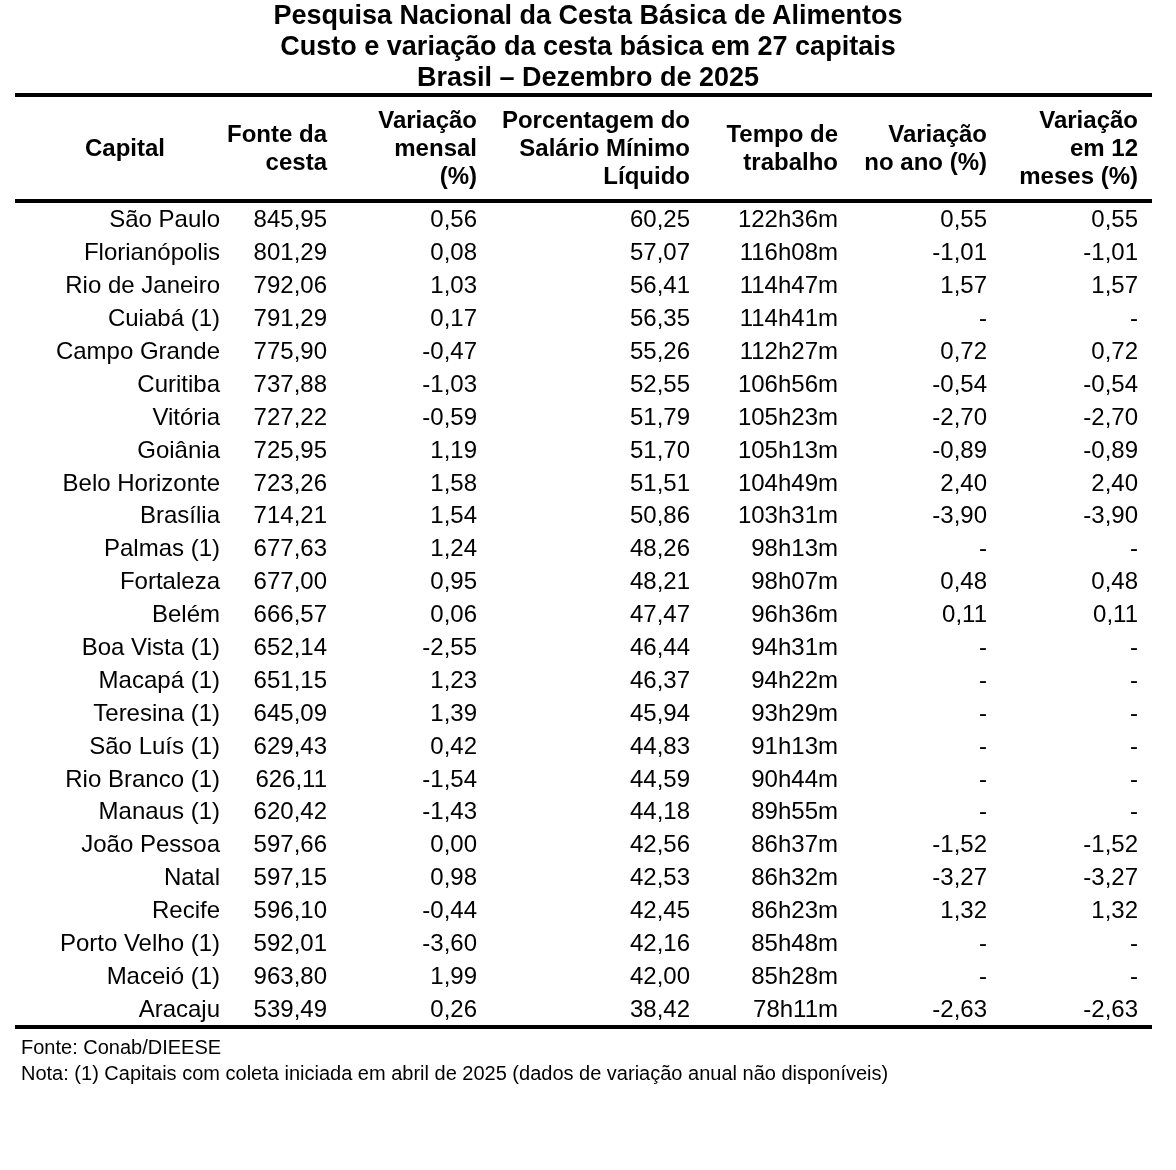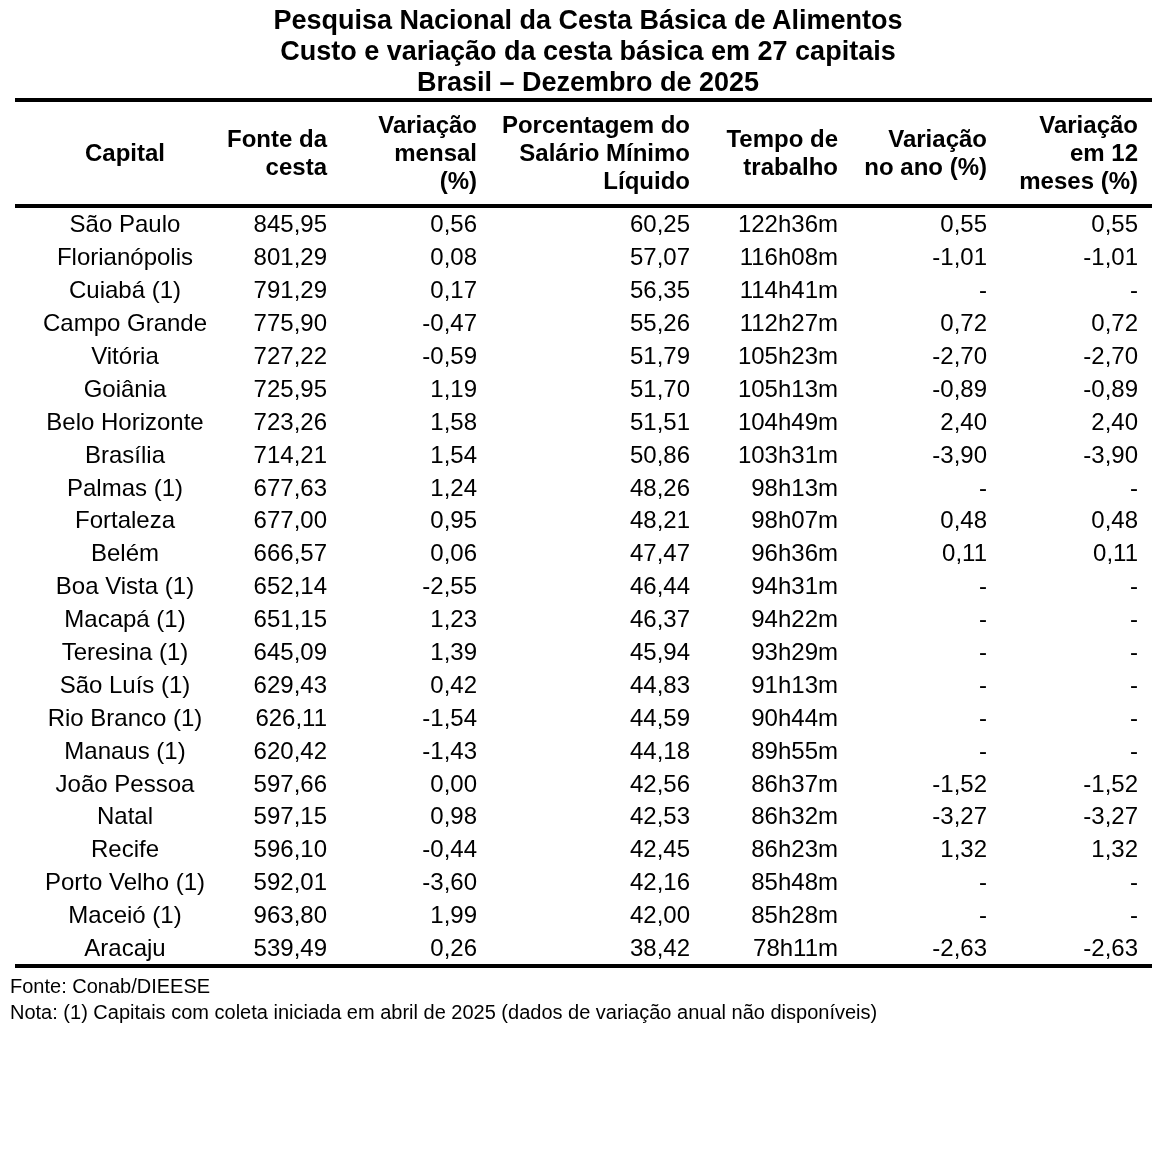--- a/index.html
+++ b/index.html
@@ -6,21 +6,20 @@
   .page {
     width: 1176px;
     height: 1170px;
     background: #ffffff;
     color: #000000;
     font-family: "Liberation Sans", sans-serif;
     overflow: hidden;
     box-sizing: border-box;
   }
   .title-block {
-    padding-top: 5px;
     text-align: center;
     font-weight: bold;
     font-size: 27px;
     line-height: 31px;
   }
   table.basket-table {
     width: 1137px;
     margin-left: 15px;
     border-collapse: collapse;
     table-layout: fixed;
@@ -47,25 +46,25 @@
   }
   table.basket-table tbody td {
     font-size: 24px;
     height: 32.9px;
     padding: 0;
     text-align: right;
     vertical-align: middle;
     white-space: nowrap;
   }
   table.basket-table tbody td:first-child {
-    text-align: center;
+    text-align: right;
     padding-left: 15px;
   }
   .footer-block {
-    margin-left: 10px;
+    margin-left: 21px;
     padding-top: 5px;
     font-size: 20px;
     line-height: 26px;
   }
 </style>
 </head>
 <body>
 
 <div class="page">
 
@@ -118,38 +117,56 @@
         <tr>
           <td>Florianópolis</td>
           <td>801,29</td>
           <td>0,08</td>
           <td>57,07</td>
           <td>116h08m</td>
           <td>-1,01</td>
           <td>-1,01</td>
         </tr>
         <tr>
+          <td>Rio de Janeiro</td>
+          <td>792,06</td>
+          <td>1,03</td>
+          <td>56,41</td>
+          <td>114h47m</td>
+          <td>1,57</td>
+          <td>1,57</td>
+        </tr>
+        <tr>
           <td>Cuiabá (1)</td>
           <td>791,29</td>
           <td>0,17</td>
           <td>56,35</td>
           <td>114h41m</td>
           <td>-</td>
           <td>-</td>
         </tr>
         <tr>
           <td>Campo Grande</td>
           <td>775,90</td>
           <td>-0,47</td>
           <td>55,26</td>
           <td>112h27m</td>
           <td>0,72</td>
           <td>0,72</td>
         </tr>
         <tr>
+          <td>Curitiba</td>
+          <td>737,88</td>
+          <td>-1,03</td>
+          <td>52,55</td>
+          <td>106h56m</td>
+          <td>-0,54</td>
+          <td>-0,54</td>
+        </tr>
+        <tr>
           <td>Vitória</td>
           <td>727,22</td>
           <td>-0,59</td>
           <td>51,79</td>
           <td>105h23m</td>
           <td>-2,70</td>
           <td>-2,70</td>
         </tr>
         <tr>
           <td>Goiânia</td>

